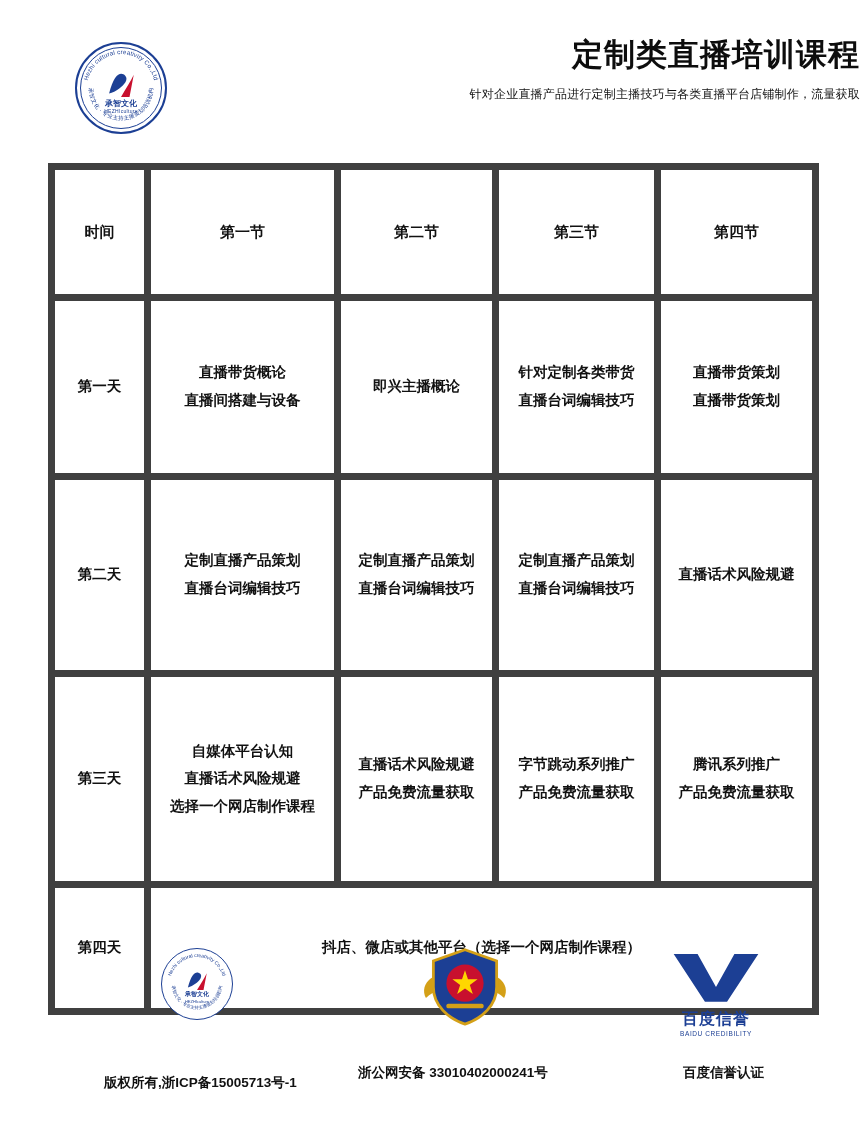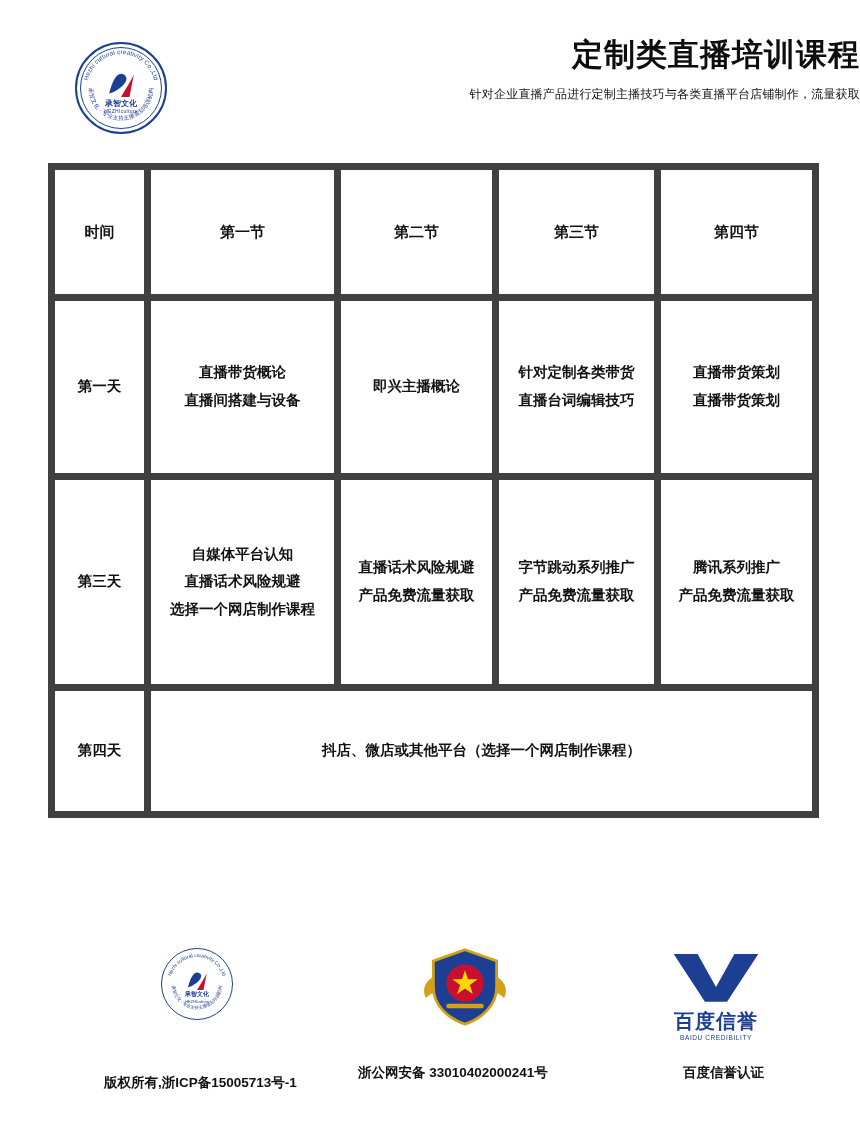--- a/index.html
+++ b/index.html
@@ -220,21 +220,21 @@
     height: 80px;
     margin: 0 auto;
   }
 
   .baidu-mark {
     width: 92px;
     height: 52px;
     margin: 0 auto 4px auto;
   }
   .baidu-cn {
-    font-size: 20px;
+    font-size: 16px;
     font-weight: bold;
     color: #1c3f94;
     letter-spacing: 1px;
     line-height: 1.1;
   }
   .baidu-en {
     font-size: 6.5px;
     color: #1c3f94;
     letter-spacing: .6px;
     margin-top: 2px;
@@ -326,20 +326,38 @@
           <td>
             <span class="cell-line">针对定制各类带货</span>
             <span class="cell-line">直播台词编辑技巧</span>
           </td>
           <td>
             <span class="cell-line">直播带货策划</span>
             <span class="cell-line">直播带货策划</span>
           </td>
         </tr>
 
+        <tr class="row-d2">
+          <td class="day-label">第二天</td>
+          <td>
+            <span class="cell-line">定制直播产品策划</span>
+            <span class="cell-line">直播台词编辑技巧</span>
+          </td>
+          <td>
+            <span class="cell-line">定制直播产品策划</span>
+            <span class="cell-line">直播台词编辑技巧</span>
+          </td>
+          <td>
+            <span class="cell-line">定制直播产品策划</span>
+            <span class="cell-line">直播台词编辑技巧</span>
+          </td>
+          <td>
+            <span class="cell-line">直播话术风险规避</span>
+          </td>
+        </tr>
 
         <tr class="row-d3">
           <td class="day-label">第三天</td>
           <td>
             <span class="cell-line">自媒体平台认知</span>
             <span class="cell-line">直播话术风险规避</span>
             <span class="cell-line">选择一个网店制作课程</span>
           </td>
           <td>
             <span class="cell-line">直播话术风险规避</span>

